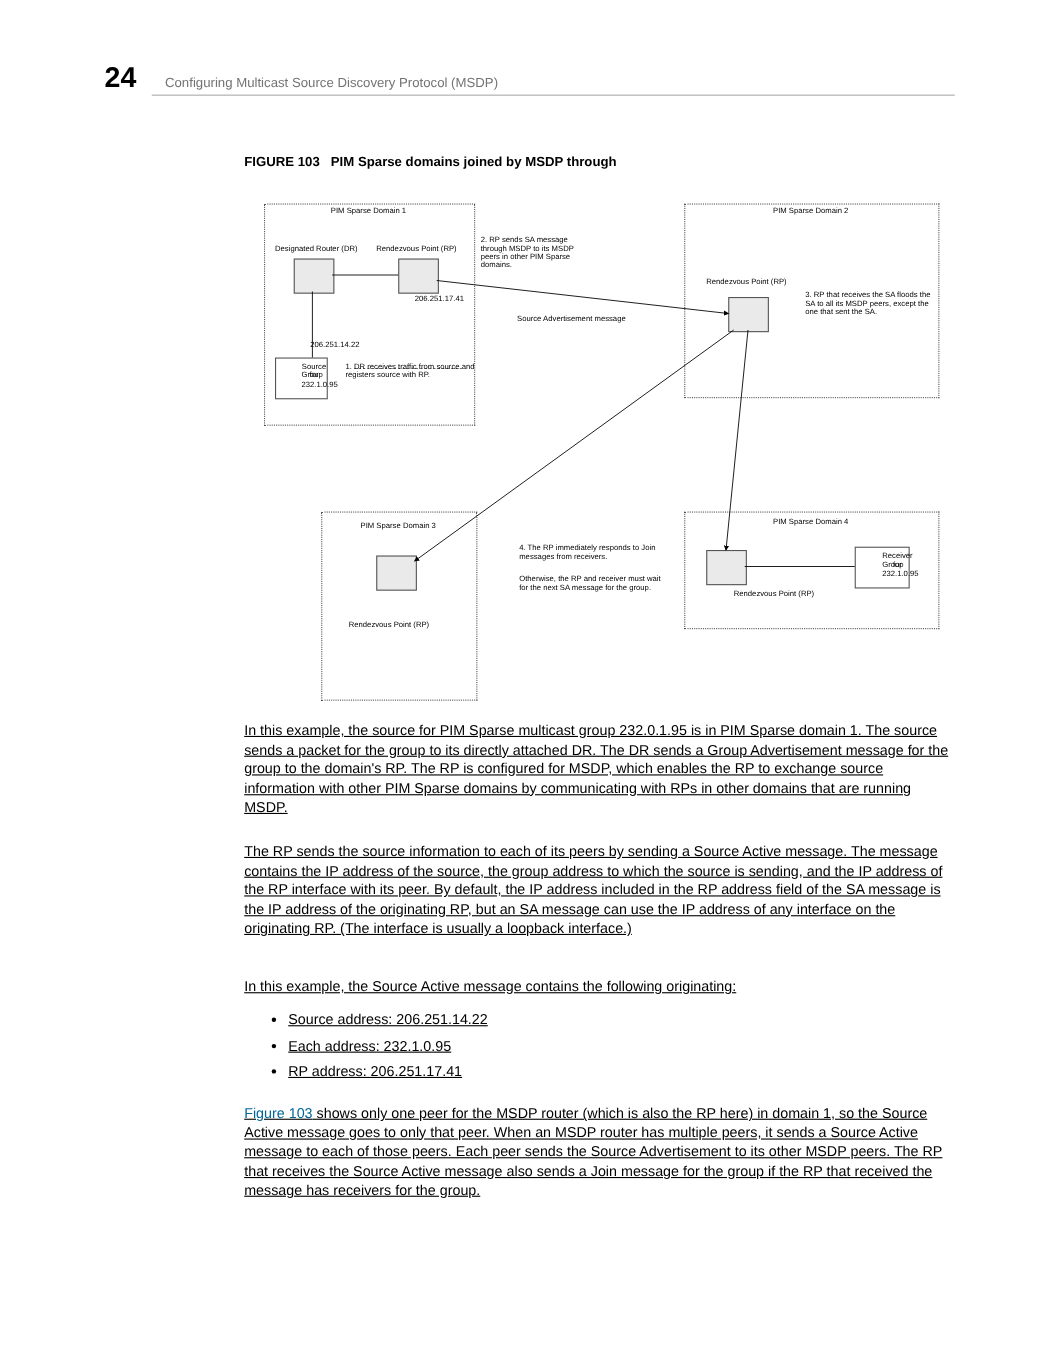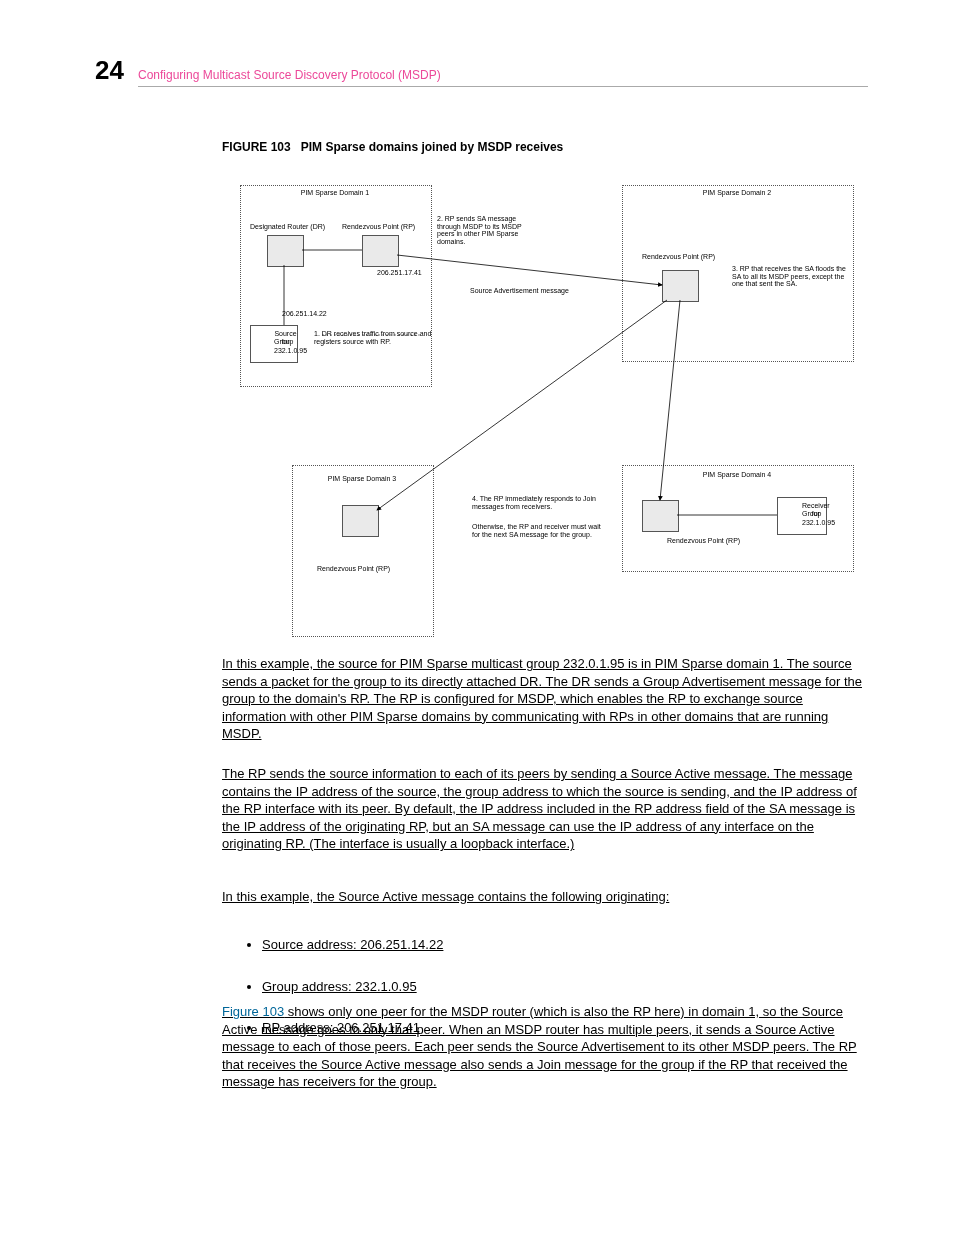--- a/index.html
+++ b/index.html
@@ -16,23 +16,23 @@
     position: absolute;
     top: 55px;
     left: 95px;
     font-size: 26px;
     font-weight: 600;
     font-family: Arial, Helvetica, sans-serif;
   }
   .header-title {
     position: absolute;
     top: 68px;
-    left: 138px;
+    left: 150px;
     font-size: 12px;
-    color: #ec4899;
+    color: #737373;
   }
   .header-rule {
     position: absolute;
     top: 86px;
     left: 138px;
     width: 730px;
     border-top: 1px solid #aaa;
   }
   .fig-caption {
     position: absolute;
@@ -78,34 +78,34 @@
     font-size: 13px;
     line-height: 1.35;
     color: #000;
     text-decoration: underline;
   }
   ul.bullets {
     list-style: disc;
     margin: 0;
     padding-left: 40px;
   }
-  ul.bullets li { margin: 24px 0; }
+  ul.bullets li { margin: 6px 0; }
   .link { color: #006699; }
   svg.lines { position:absolute; top:0; left:0; pointer-events:none; }
 </style>
 </head>
 <body>
 
 <div class="page-num">24</div>
 <div class="header-title">Configuring Multicast Source Discovery Protocol (MSDP)</div>
 <div class="header-rule"></div>
 
 <div class="fig-caption">
   <span>FIGURE 103</span>&nbsp;&nbsp;
-  <span>PIM Sparse domains joined by MSDP receives</span>
+  <span>PIM Sparse domains joined by MSDP through</span>
 </div>
 
 <div class="fig-area">
 
   <div class="domain-box" style="top:10px; left:18px; width:190px; height:200px;"></div>
   <div class="lbl lbl-top" style="top:14px; left:18px; width:190px; text-align:center;">PIM Sparse Domain 1</div>
   <div class="lbl" style="top:48px; left:28px;">Designated Router (DR)</div>
   <div class="lbl" style="top:48px; left:120px;">Rendezvous Point (RP)</div>
   <div class="rtr-box" style="top:60px; left:45px; width:35px; height:30px;"></div>
   <div class="rtr-box" style="top:60px; left:140px; width:35px; height:30px;"></div>
@@ -171,19 +171,19 @@
     <line x1="455" y1="340" x2="555" y2="340" stroke="#000" stroke-width="0.8"></line>
   </svg>
 </div>
 
 <div class="body-text" style="top:655px;">In this example, the source for PIM Sparse multicast group 232.0.1.95 is in PIM Sparse domain 1. The source sends a packet for the group to its directly attached DR. The DR sends a Group Advertisement message for the group to the domain's RP. The RP is configured for MSDP, which enables the RP to exchange source information with other PIM Sparse domains by communicating with RPs in other domains that are running MSDP.</div>
 <div class="body-text" style="top:765px;">The RP sends the source information to each of its peers by sending a Source Active message. The message contains the IP address of the source, the group address to which the source is sending, and the IP address of the RP interface with its peer. By default, the IP address included in the RP address field of the SA message is the IP address of the originating RP, but an SA message can use the IP address of any interface on the originating RP.   (The interface is usually a loopback interface.)</div>
 <div class="body-text" style="top:888px;">In this example, the Source Active message contains the following originating:</div>
 
 <ul class="bullets body-text" style="top:912px;">
   <li>Source address: 206.251.14.22</li>
-  <li>Group address: 232.1.0.95</li>
+  <li>Each address: 232.1.0.95</li>
   <li>RP address: 206.251.17.41</li>
 </ul>
 
 <div class="body-text" style="top:1003px;">
   <span class="link">Figure 103</span><span> shows only one peer for the MSDP router (which is also the RP here) in domain 1, so the Source Active message goes to only that peer. When an MSDP router has multiple peers, it sends a Source Active message to each of those peers. Each peer sends the Source Advertisement to its other MSDP peers. The RP that receives the Source Active message also sends a Join message for the group if the RP that received the message has receivers for the group.</span>
 </div>
 
 </body></html>

